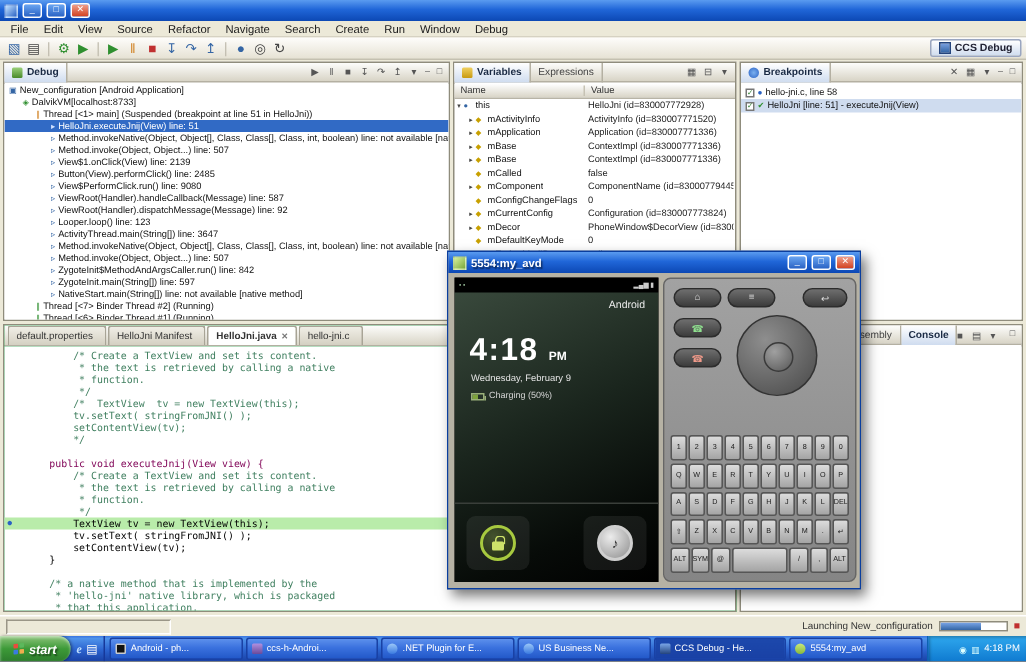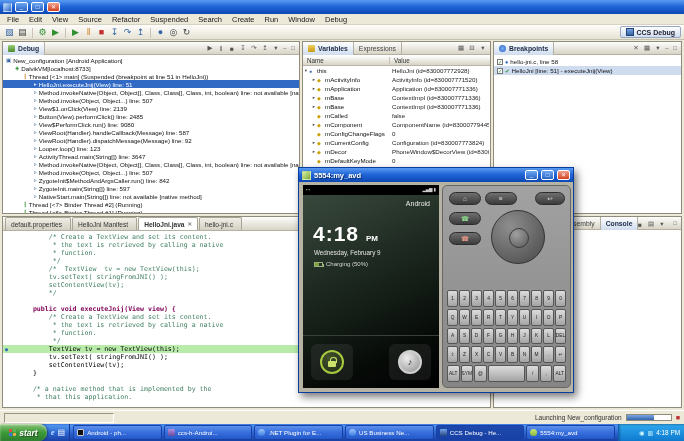--- a/index.html
+++ b/index.html
@@ -66,21 +66,21 @@
 
   
   .editor-panel{left:2px;top:216px;width:489px;height:192px;background:#22c55e}
   .etabs{position:absolute;left:0;top:0;right:0;height:14px;display:flex;align-items:flex-end;gap:1px;background:linear-gradient(#fdfdfb,#d8d4c6);border-bottom:1px solid #b4b0a2;padding-left:2px}
   .etab{display:flex;align-items:center;gap:3px;height:13px;padding:0 5px;font-size:6.6px;color:#333;background:linear-gradient(#f0eee6,#d4d0c2);border:1px solid #a8a496;border-bottom:none;border-radius:2px 2px 0 0;white-space:nowrap}
   .etab.active{background:#fff;font-weight:bold}
   .etab .x{font-size:5.5px;color:#777}
   .ecode{position:absolute;left:0;top:14px;right:0;bottom:0;background:#fff;overflow:hidden;padding-top:2px}
   .cl{position:relative;white-space:pre;font-family:"DejaVu Sans Mono",monospace;font-size:6.6px;line-height:8px;color:#000;padding-left:14px;height:8px}
   .cl.comment{color:#3f7f5f}
-  .cl.sig{color:#7f0055;font-weight:bold}
+  .cl.sig{color:#7f0055;font-weight:normal}
   .cl.current{background:#b9ecaa}
   .cl.current::before{content:"●";position:absolute;left:2px;top:0;font-size:5px;color:#2a62c4}
 
   
   .console-panel{left:493px;top:216px;width:189px;height:192px}
   .cbody{position:absolute;left:0;top:14px;right:0;bottom:0;background:#fff}
 
   
   .statusbar{position:absolute;left:0;top:410px;width:684px;height:14px;background:#ece9d8;border-top:1px solid #fff;display:flex;align-items:center;gap:4px;padding:0 4px;font-size:6.6px;color:#333}
   .scell{height:10px;border:1px solid;border-color:#9a9687 #fff #fff #9a9687;padding:0 4px;display:flex;align-items:center}
@@ -160,21 +160,21 @@
     <span class="tbtn close">✕</span>
   </div>
 
   <div class="menubar">
 
   <span class="menu-item">File</span>
       <span class="menu-item">Edit</span>
       <span class="menu-item">View</span>
       <span class="menu-item">Source</span>
       <span class="menu-item">Refactor</span>
-      <span class="menu-item">Suspended</span>
+      <span class="menu-item">Navigate</span>
       <span class="menu-item">Search</span>
       <span class="menu-item">Create</span>
       <span class="menu-item">Run</span>
       <span class="menu-item">Window</span>
       <span class="menu-item">Debug</span>
     </div>
 
   <div class="maintoolbar">
     <span style="display:flex;align-items:center">
 
@@ -548,20 +548,21 @@
         <div class="cl"><span>        tv.setText( stringFromJNI() );</span></div>
 
         <div class="cl"><span>        setContentView(tv);</span></div>
 
         <div class="cl"><span>    }</span></div>
 
         <div class="cl"><span></span></div>
 
         <div class="cl comment"><span>    /* a native method that is implemented by the</span></div>
 
+        <div class="cl comment"><span>     * 'hello-jni' native library, which is packaged</span></div>
 
         <div class="cl comment"><span>     * that this application.</span></div>
 
       </div>
   </div>
 
   <div class="panel console-panel">
     <div class="phead">
 
         <span class="ptab in">

